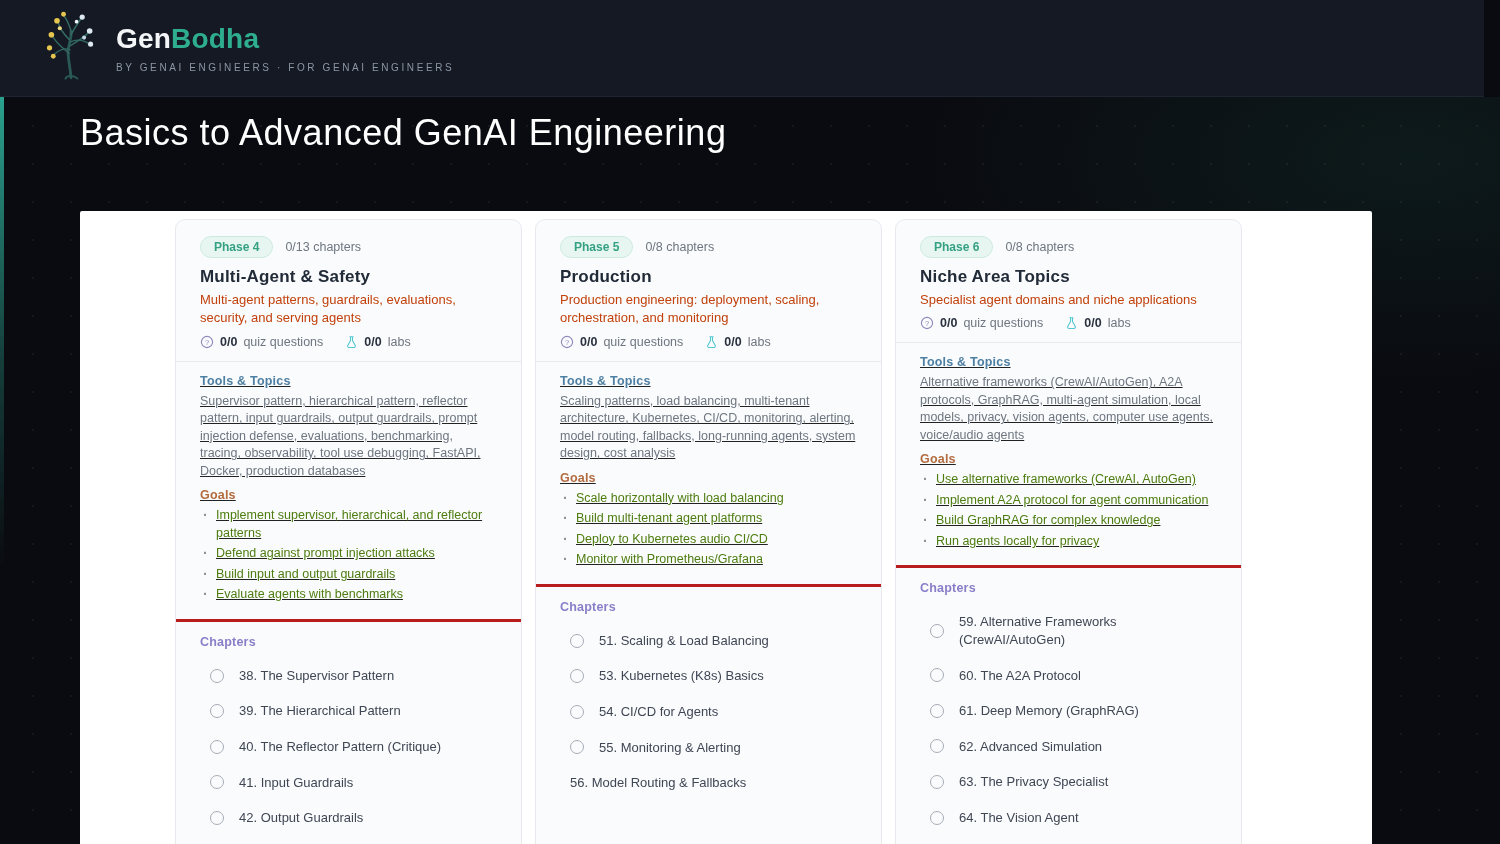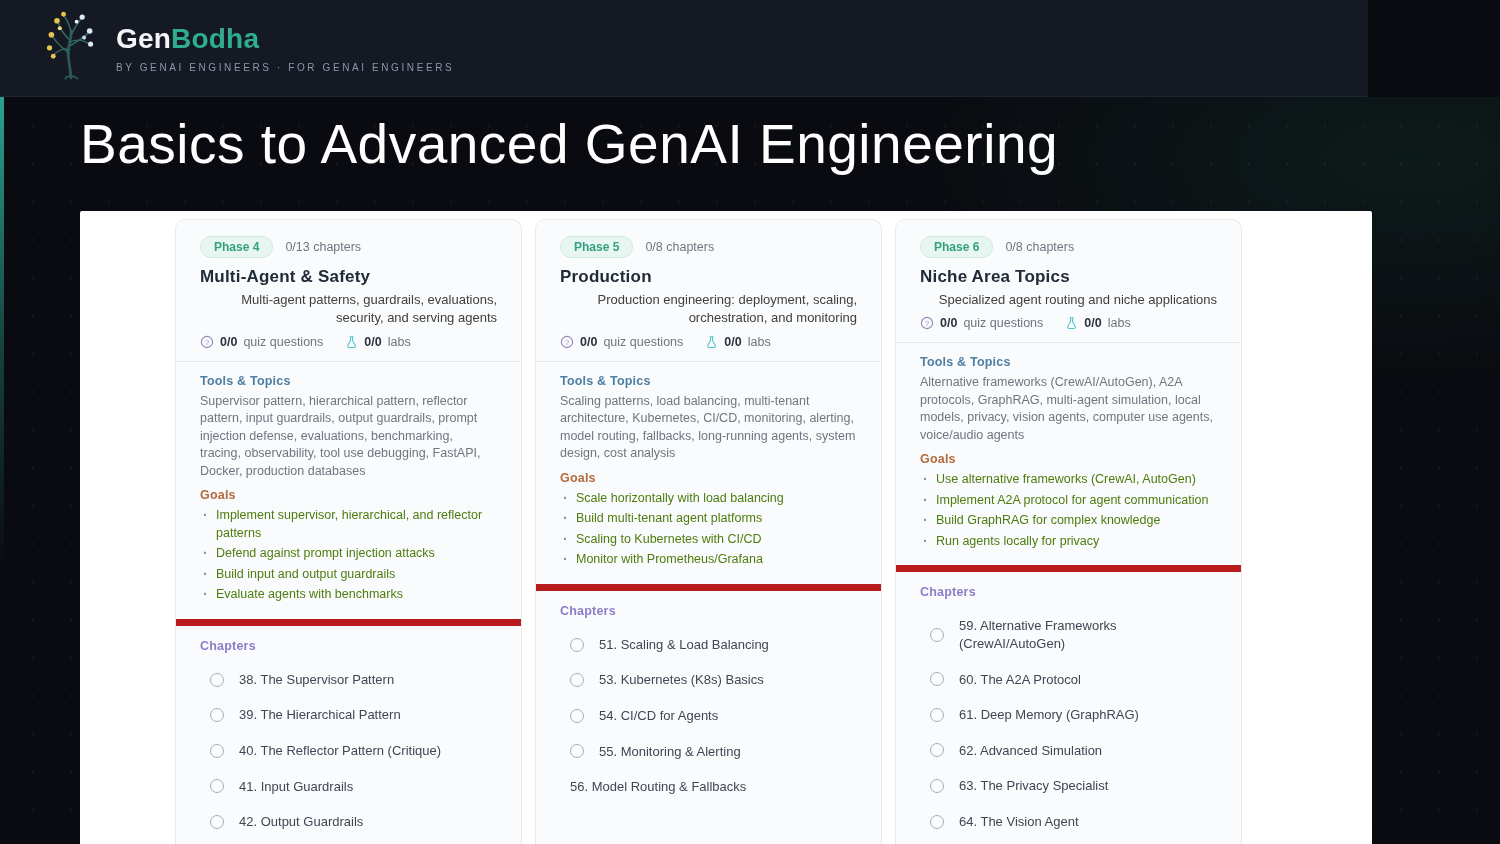--- a/index.html
+++ b/index.html
@@ -6,21 +6,21 @@
   html,body { width:1500px; height:844px; overflow:hidden; }
   body {
     font-family:"Liberation Sans", sans-serif;
     background:#0a0b10;
     position:relative;
     color:#222;
   }
 
   
   .app-header {
-    position:absolute; left:0; top:0; width:1368px; height:97px;
+    position:absolute; left:0; top:0; width:1484px; height:97px;
     background:#141924;
     border-bottom:1px solid #1e2531;
     display:flex; align-items:center;
     padding-left:42px;
     z-index:5;
   }
   .logo-wrap { width:58px; height:74px; margin-right:16px; display:flex; align-items:center; justify-content:center; }
   .brand-text .brand-line { font-size:28px; font-weight:bold; letter-spacing:.2px; }
   .brand-gen { color:#f3f5f7; }
   .brand-bodha { color:#2fae8f; }
@@ -43,21 +43,21 @@
     background-size:38px 38px;
     background-position:14px 10px;
     pointer-events:none;
   }
   .accent-strip {
     position:absolute; left:0; top:0; width:4px; height:470px;
     background:linear-gradient(180deg, #2aa18e 0%, rgba(42,161,142,0.35) 55%, rgba(42,161,142,0) 100%);
   }
   .page-title {
     position:absolute; left:80px; top:15px;
-    color:#ffffff; font-size:55px; font-weight:400; letter-spacing:.5px;
+    color:#ffffff; font-size:36px; font-weight:400; letter-spacing:.5px;
   }
 
   
   .panel {
     position:absolute; left:80px; top:114px; width:1292px; height:645px;
     background:#ffffff; overflow:hidden; border-radius:2px;
   }
   .cards-row {
     display:flex; gap:13px; padding:8px 0 0 95px;
   }
@@ -71,27 +71,27 @@
   }
   .card-header { padding:16px 24px 12px; border-bottom:1px solid #e7e9ee; }
   .badge-row { display:flex; align-items:center; gap:12px; }
   .phase-badge {
     display:inline-block; padding:3px 13px;
     background:#e7f6f0; border:1px solid #cdeadf; border-radius:999px;
     color:#35a183; font-size:12px; font-weight:bold;
   }
   .chapters-count { color:#6e7681; font-size:12.5px; }
   .card-title { margin-top:9px; color:#222b38; font-size:17px; font-weight:bold; letter-spacing:.2px; }
-  .card-desc { margin-top:4px; color:#404040; font-size:13px; line-height:1.42;text-align:right; }
+  .card-desc { margin-top:4px; color:#c2410c; font-size:13px; line-height:1.42; }
   .stats-row { margin-top:7px; display:flex; align-items:center; gap:22px; }
   .stat { display:flex; align-items:center; gap:6px; font-size:12.5px; color:#6e7681; }
   .stat b { color:#2a3240; font-weight:bold; }
   .stat svg { display:block; }
 
-  .card-body { padding:12px 24px 12px; border-bottom:7px solid #b91c1c; }
+  .card-body { padding:12px 24px 12px; border-bottom:3px solid #b91c1c;text-decoration:underline; }
   .sec-heading { font-size:12.5px; font-weight:bold; letter-spacing:.2px; }
   .sec-tools { color:#4d7fa3; }
   .sec-goals { color:#b26b3e; margin-top:8px; }
   .tools-text { margin-top:5px; color:#6e7681; font-size:12.5px; line-height:1.4; }
   .goals-list { margin-top:5px; list-style:none; }
   .goals-list li {
     position:relative; padding-left:16px;
     color:#4d7c0f; font-size:12.5px; line-height:1.4; margin-bottom:3px;
   }
   .goals-list li::before {
@@ -254,21 +254,21 @@
             </span>
           </div>
         </div>
         <div class="card-body">
           <div class="sec-heading sec-tools">Tools &amp; Topics</div>
           <div class="tools-text">Scaling patterns, load balancing, multi-tenant architecture, Kubernetes, CI/CD, monitoring, alerting, model routing, fallbacks, long-running agents, system design, cost analysis</div>
           <div class="sec-heading sec-goals">Goals</div>
           <ul class="goals-list">
             <li>Scale horizontally with load balancing</li>
             <li>Build multi-tenant agent platforms</li>
-            <li>Scaling to Kubernetes with CI/CD</li>
+            <li>Deploy to Kubernetes audio CI/CD</li>
             <li>Monitor with Prometheus/Grafana</li>
           </ul>
         </div>
         <div class="card-chapters">
           <div class="sec-heading sec-chapters">Chapters</div>
           <ul class="chapter-list">
             <li class="chapter-item">
                 <span class="chapter-circle"></span>
                 <span class="chapter-label">51. Scaling &amp; Load Balancing</span>
               </li>
@@ -292,21 +292,21 @@
         </div>
       </article>
 
       <article class="card">
         <div class="card-header">
           <div class="badge-row">
             <span class="phase-badge">Phase 6</span>
             <span class="chapters-count">0/8 chapters</span>
           </div>
           <div class="card-title">Niche Area Topics</div>
-          <div class="card-desc">Specialized agent routing and niche applications</div>
+          <div class="card-desc">Specialist agent domains and niche applications</div>
           <div class="stats-row">
             <span class="stat">
               <span>
                 <svg width="14" height="14" viewBox="0 0 16 16">
                     <circle cx="8" cy="8" r="6.4" fill="none" stroke="#9187bb" stroke-width="1.3"></circle>
                     <text x="8" y="11" text-anchor="middle" font-size="8.5" fill="#9187bb" font-family="Liberation Sans, sans-serif">?</text>
                   </svg>
               </span>
               <b>0/0</b>
               <span>quiz questions</span>

